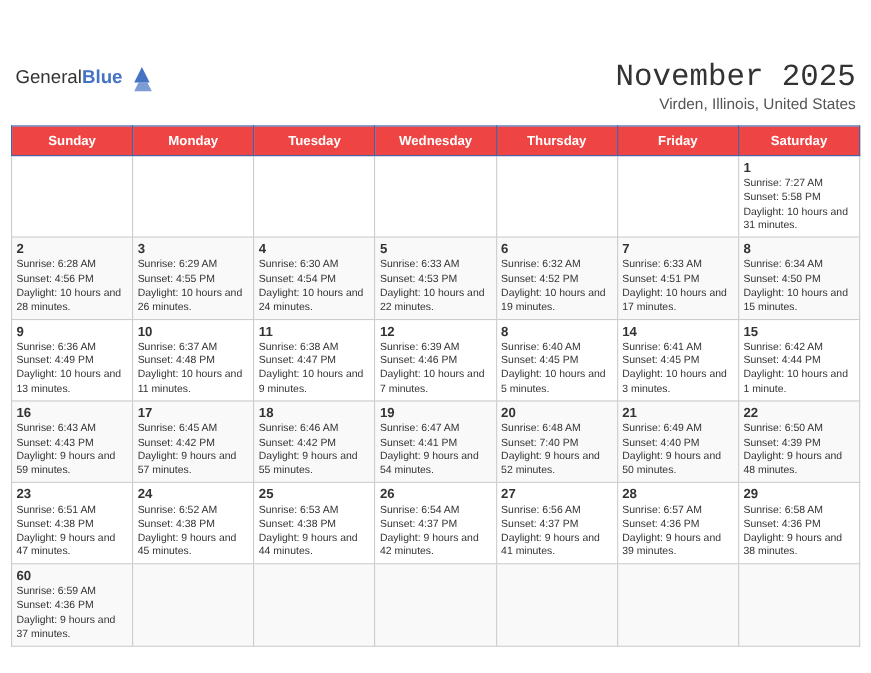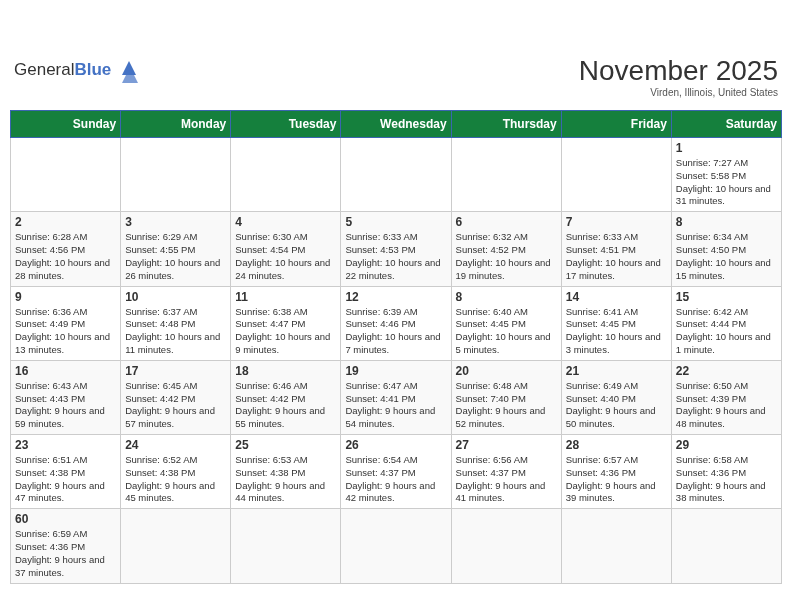--- a/index.html
+++ b/index.html
@@ -22,37 +22,38 @@
       display: flex;
       align-items: center;
     }
     .title-area {
       text-align: right;
     }
     .calendar-title {
       font-size: 28px;
       font-weight: normal;
       color: #333;
+      font-family: Liberation Mono, monospace;
     }
     .calendar-subtitle {
-      font-size: 10px;
+      font-size: 14px;
       color: #555;
     }
     .calendar-table {
       width: 100%;
       border-collapse: collapse;
       border: 1px solid #ccc;
     }
     .calendar-table th {
-      background-color: #15803d;
+      background-color: #ef4444;
       color: #fff;
       font-size: 12px;
       font-weight: bold;
-      padding: 6px 4px;
-      text-align: right;
+      padding: 6px 20px;
+      text-align: center;
       border: 1px solid #3a65b0;
     }
     .calendar-table td {
       border: 1px solid #ccc;
       vertical-align: top;
       padding: 3px 4px;
       width: calc(100% / 7);
       min-height: 70px;
       font-size: 10px;
       color: #333;

